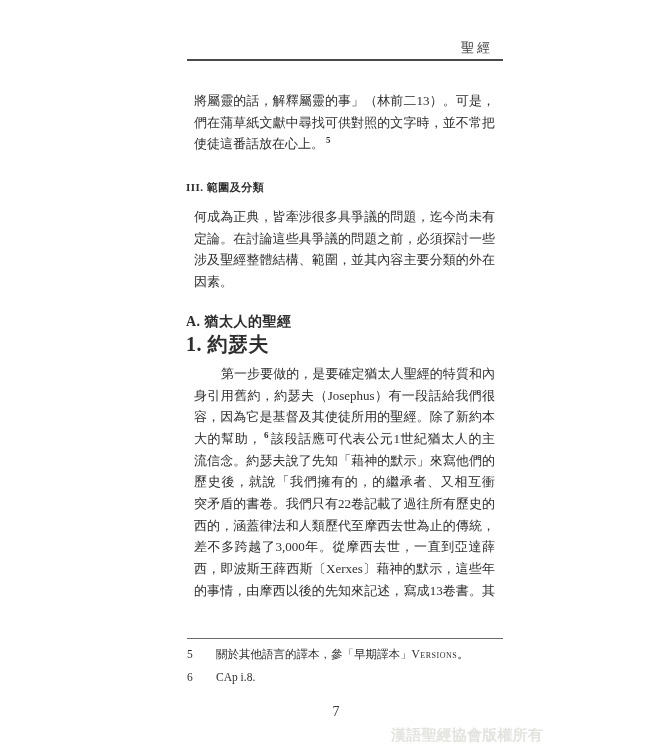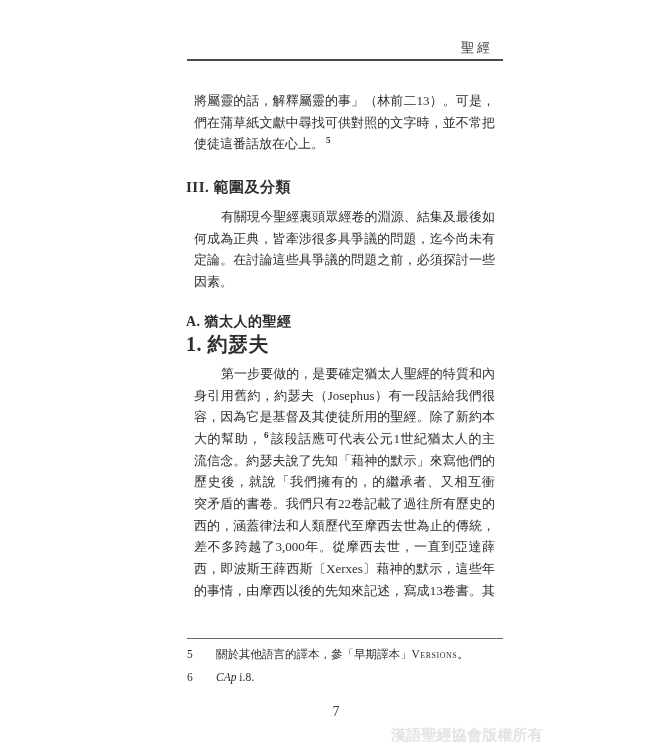--- a/index.html
+++ b/index.html
@@ -24,28 +24,28 @@
   .page-body{
     position:absolute;top:82px;left:186px;width:317px;
     font-size:13px;line-height:21.7px;
   }
   .para{margin:8px;}
   .line{
     text-align:justify;text-align-last:justify;height:21.7px;overflow:hidden;
   }
   .line.no-fill{text-align-last:left;}
   .line.indent{text-indent:27px;}
-  .heading-1{font-weight:bold;font-size:15px;line-height:22px;margin-top:21px;letter-spacing:.5px;}
+  .heading-1{font-weight:bold;font-size:11px;line-height:22px;margin-top:21px;letter-spacing:.5px;}
   .heading-2{font-weight:bold;font-size:14px;line-height:22px;margin-top:18px;letter-spacing:.5px;}
   .heading-3{font-weight:bold;font-size:20px;line-height:22px;letter-spacing:.5px;}
   .fn-ref{
     font-size:9px;font-weight:bold;line-height:0;vertical-align:5px;margin:0 2px;
   }
   .smallcaps{font-variant:small-caps;letter-spacing:.5px;}
-  .italic{font-style:italic;margin-top:32px;}
+  .italic{margin-top:32px;}
   .footnote-area{
     position:absolute;top:638px;left:187px;width:316px;
     border-top:1.5px solid #6a6a6a;padding-top:8px;
     font-size:11.5px;line-height:15px;
   }
   .footnote{margin-bottom:8px;display:flex;}
   .fn-num{display:inline-block;width:29px;flex:0 0 29px;}
   .fn-text{flex:1;}
   .page-number{
     position:absolute;top:704px;left:186px;width:300px;text-align:center;font-size:14px;color:#3a3a3a;
@@ -65,23 +65,23 @@
   <div class="head-rule"></div>
 
   <div class="page-body">
       <div class="para">
         <div class="line"><span>將屬靈的話，解釋屬靈的事」（林前二13）。可是，人</span></div>
         <div class="line"><span>們在蒲草紙文獻中尋找可供對照的文字時，並不常把</span></div>
         <div class="line no-fill"><span>使徒這番話放在心上。</span><sup class="fn-ref">5</sup></div>
       </div>
       <div class="heading-1">III. 範圍及分類</div>
       <div class="para">
-        <div class="line indent"><span>有關現今聖經裏頭眾經卷的淵源、結集及最後如</span></div>
         <div class="line"><span>何成為正典，皆牽涉很多具爭議的問題，迄今尚未有</span></div>
         <div class="line"><span>定論。在討論這些具爭議的問題之前，必須探討一些</span></div>
+        <div class="line"><span>涉及聖經整體結構、範圍，並其內容主要分類的外在</span></div>
         <div class="line no-fill"><span>因素。</span></div>
       </div>
       <div class="heading-2">A. 猶太人的聖經</div>
       <div class="heading-3">1. 約瑟夫</div>
       <div class="para">
         <div class="line indent"><span>第一步要做的，是要確定猶太人聖經的特質和內</span></div>
         <div class="line"><span>身引用舊約，約瑟夫（Josephus）有一段話給我們很</span></div>
         <div class="line"><span>容，因為它是基督及其使徒所用的聖經。除了新約本</span></div>
         <div class="line"><span>大的幫助，</span><sup class="fn-ref">6</sup><span>該段話應可代表公元1世紀猶太人的主</span></div>
         <div class="line"><span>流信念。約瑟夫說了先知「藉神的默示」來寫他們的</span></div>

